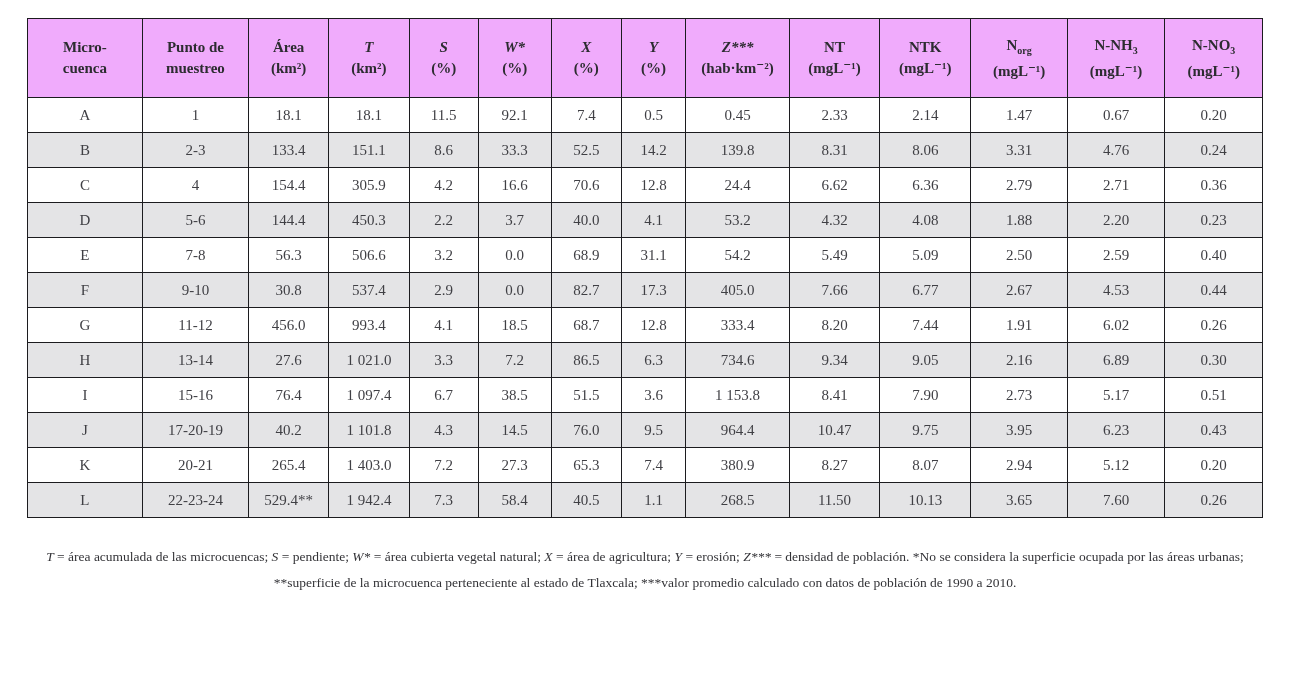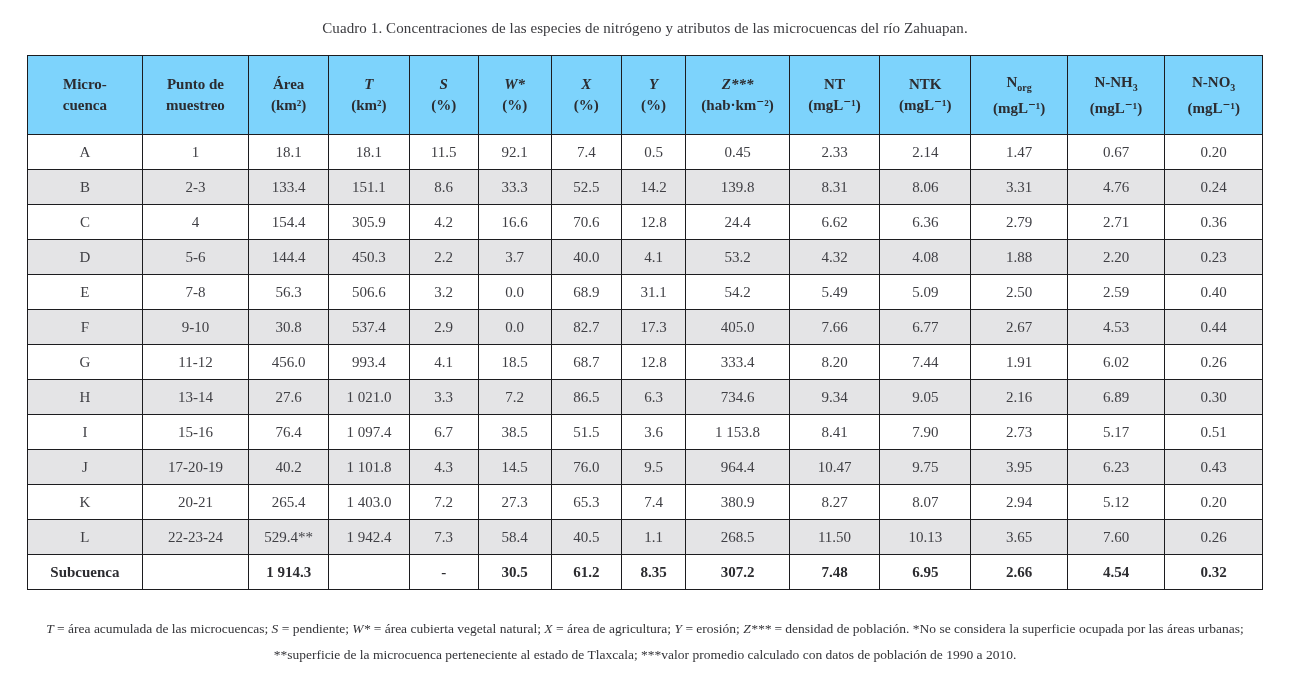--- a/index.html
+++ b/index.html
@@ -32,21 +32,21 @@
   }
   table.data th, table.data td {
     border: 1px solid #1c1c1f;
     text-align: center;
     vertical-align: middle;
     white-space: nowrap;
     font-size: 15px;
     padding: 0 2px;
   }
   table.data thead th {
-    background: #7dd3fc;
+    background: #f0abfc;
     height: 78px;
     font-weight: bold;
     color: #2c2c30;
     line-height: 21px;
   }
   table.data tbody td {
     height: 34px;
     color: #3f3f44;
   }
   table.data tbody tr.shaded td {
@@ -68,21 +68,20 @@
     color: #333337;
     text-align: center;
   }
   .footnote .it { font-style: italic; }
 </style>
 </head>
 <body>
 
 <div class="page">
 
-  <div class="caption">Cuadro 1. Concentraciones de las especies de nitrógeno y atributos de las microcuencas del río Zahuapan.</div>
 
   <table class="data">
     <colgroup>
         <col style="width: 9.3%;">
         <col style="width: 8.6%;">
         <col style="width: 6.5%;">
         <col style="width: 6.5%;">
         <col style="width: 5.6%;">
         <col style="width: 5.9%;">
         <col style="width: 5.7%;">
@@ -340,34 +339,18 @@
           <td>58.4</td>
           <td>40.5</td>
           <td>1.1</td>
           <td>268.5</td>
           <td>11.50</td>
           <td>10.13</td>
           <td>3.65</td>
           <td>7.60</td>
           <td>0.26</td>
         </tr>
-        <tr class="total">
-          <td>Subcuenca</td>
-          <td></td>
-          <td>1 914.3</td>
-          <td></td>
-          <td>-</td>
-          <td>30.5</td>
-          <td>61.2</td>
-          <td>8.35</td>
-          <td>307.2</td>
-          <td>7.48</td>
-          <td>6.95</td>
-          <td>2.66</td>
-          <td>4.54</td>
-          <td>0.32</td>
-        </tr>
       </tbody>
   </table>
 
   <p class="footnote"><span class="it">T</span><span> = área acumulada de las microcuencas; </span><span class="it">S</span><span> = pendiente; </span><span class="it">W*</span><span> = área cubierta vegetal natural; </span><span class="it">X</span><span> = área de agricultura; </span><span class="it">Y</span><span> = erosión; </span><span class="it">Z***</span><span> = densidad de población. *No se considera la superficie ocupada por las áreas urbanas; **superficie de la microcuenca perteneciente al estado de Tlaxcala; ***valor promedio calculado con datos de población de 1990 a 2010.</span></p>
 
 </div>
 
 </body></html>

